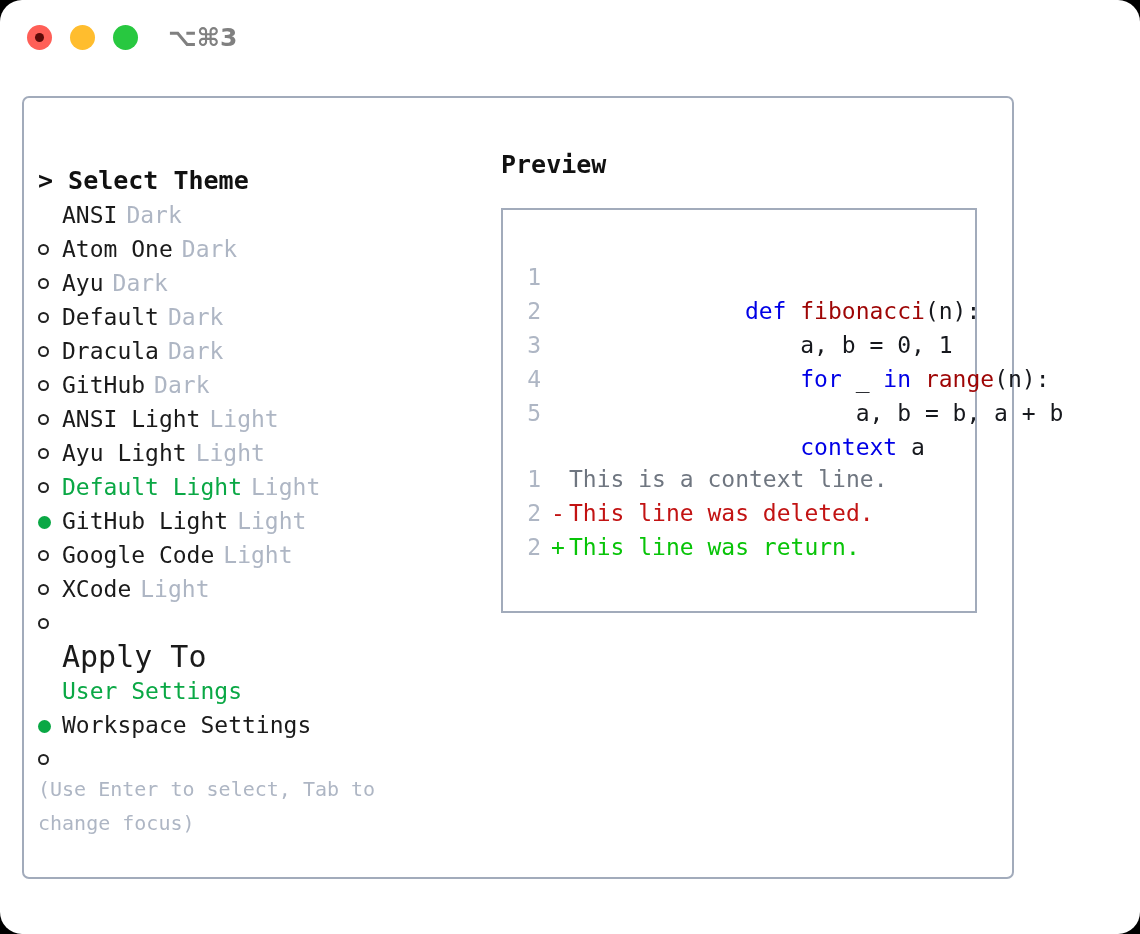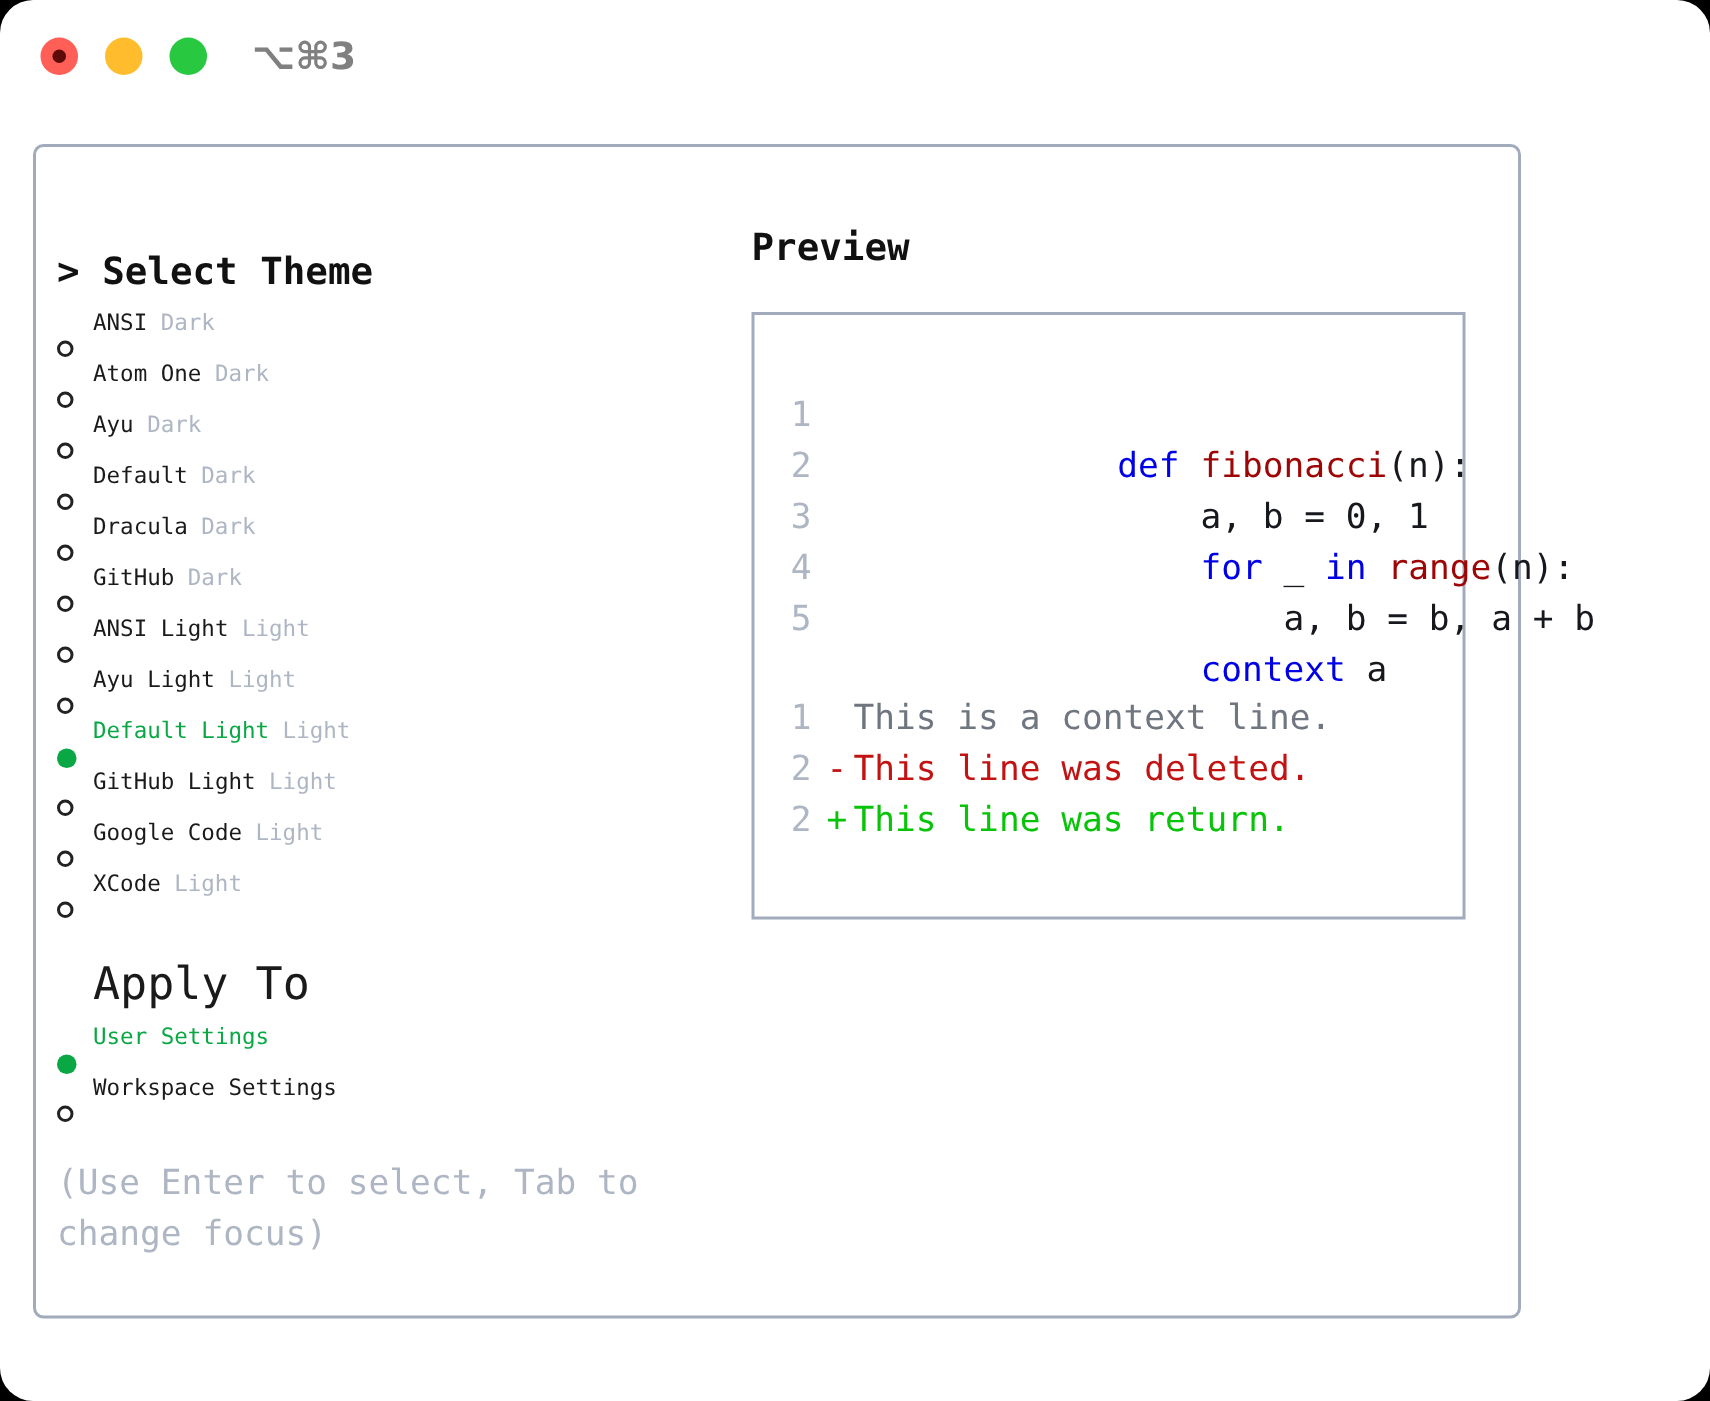--- a/index.html
+++ b/index.html
@@ -101,24 +101,24 @@
     color: #111111;
     line-height: 34px;
     white-space: pre;
   }
 
   .theme-list {
     margin-top: 0px;
   }
   .theme-row {
     display: flex;
-    align-items: center;
+    align-items: flex-end;
     height: 34px;
     line-height: 34px;
-    font-size: 15px;
+    font-size: 23px;
     white-space: pre;
   }
   .bullet {
     display: inline-block;
     width: 24px;
     flex: 0 0 24px;
     font-size: 23px;
     line-height: 34px;
     color: #1a1a1a;
     text-align: left;
@@ -157,21 +157,21 @@
   .apply-title {
     font-size: 30px;
     line-height: 34px;
     color: #1a1a1a;
     padding-left: 24px;
     white-space: pre;
   }
 
   .hint {
     margin-top: 30px;
-    font-size: 23px;
+    font-size: 20px;
     line-height: 34px;
     color: #aeb6c4;
     width: 410px;
     white-space: pre-wrap;
     word-break: normal;
   }
 
   
   .preview-title {
     font-size: 25px;

